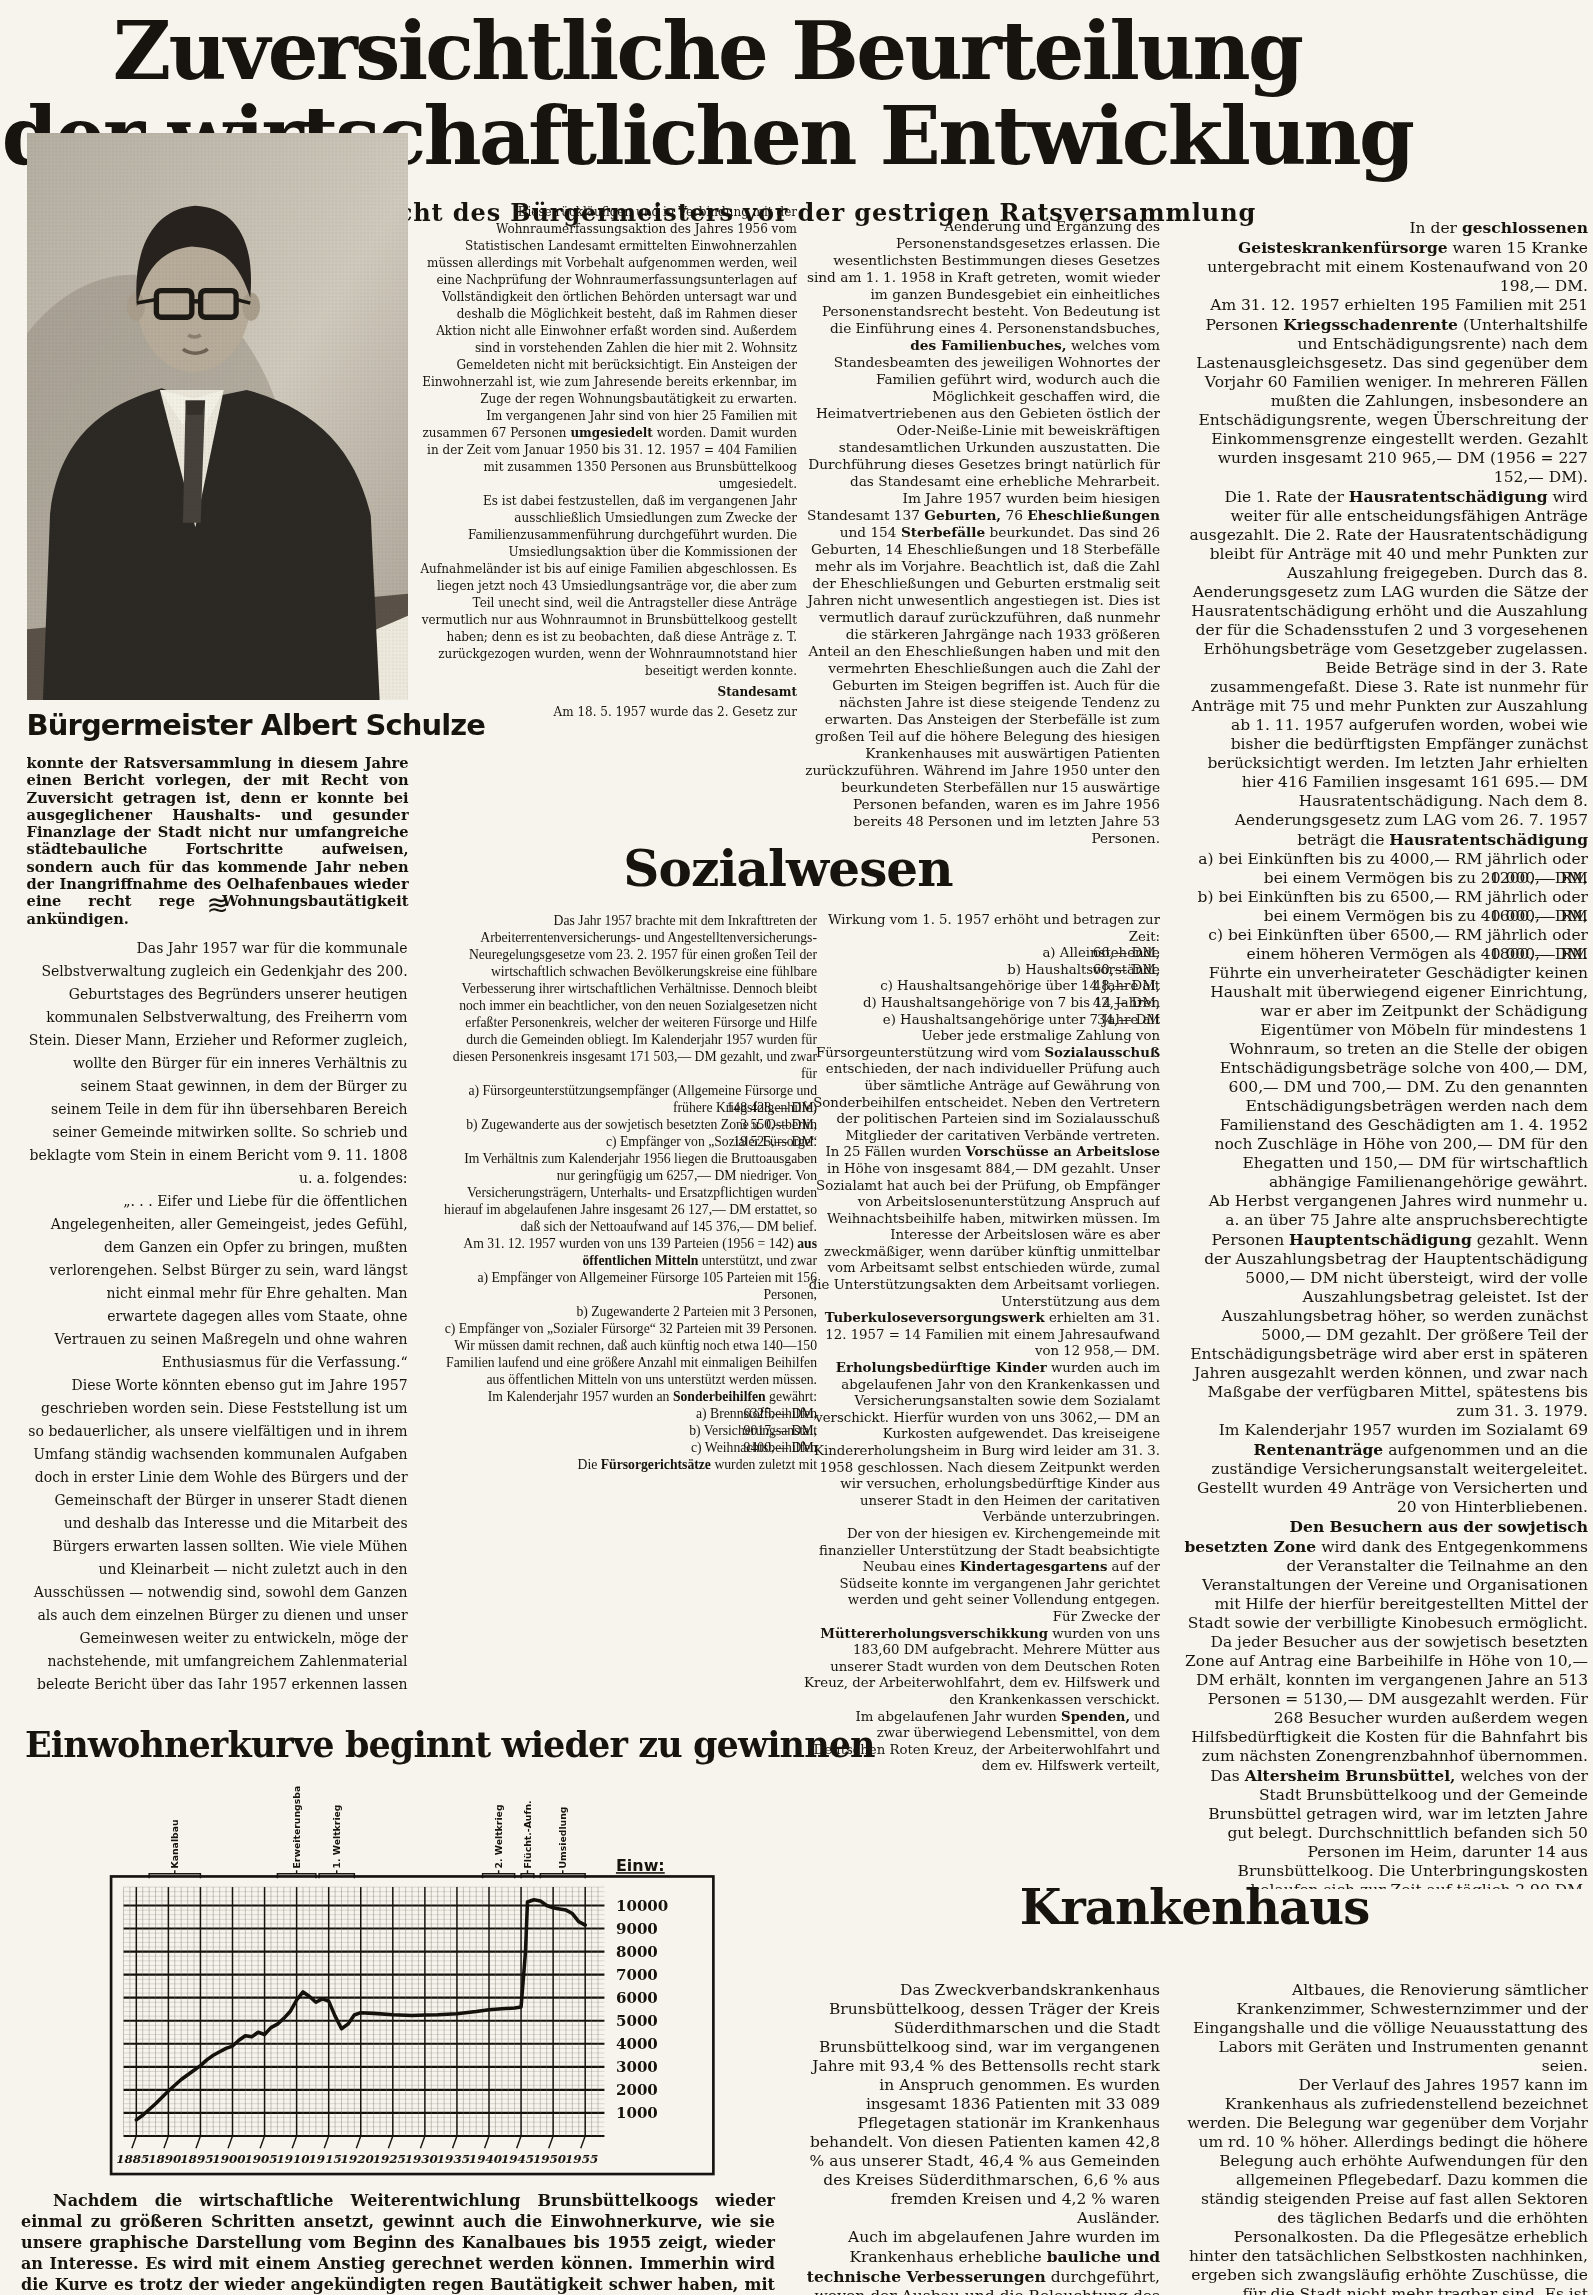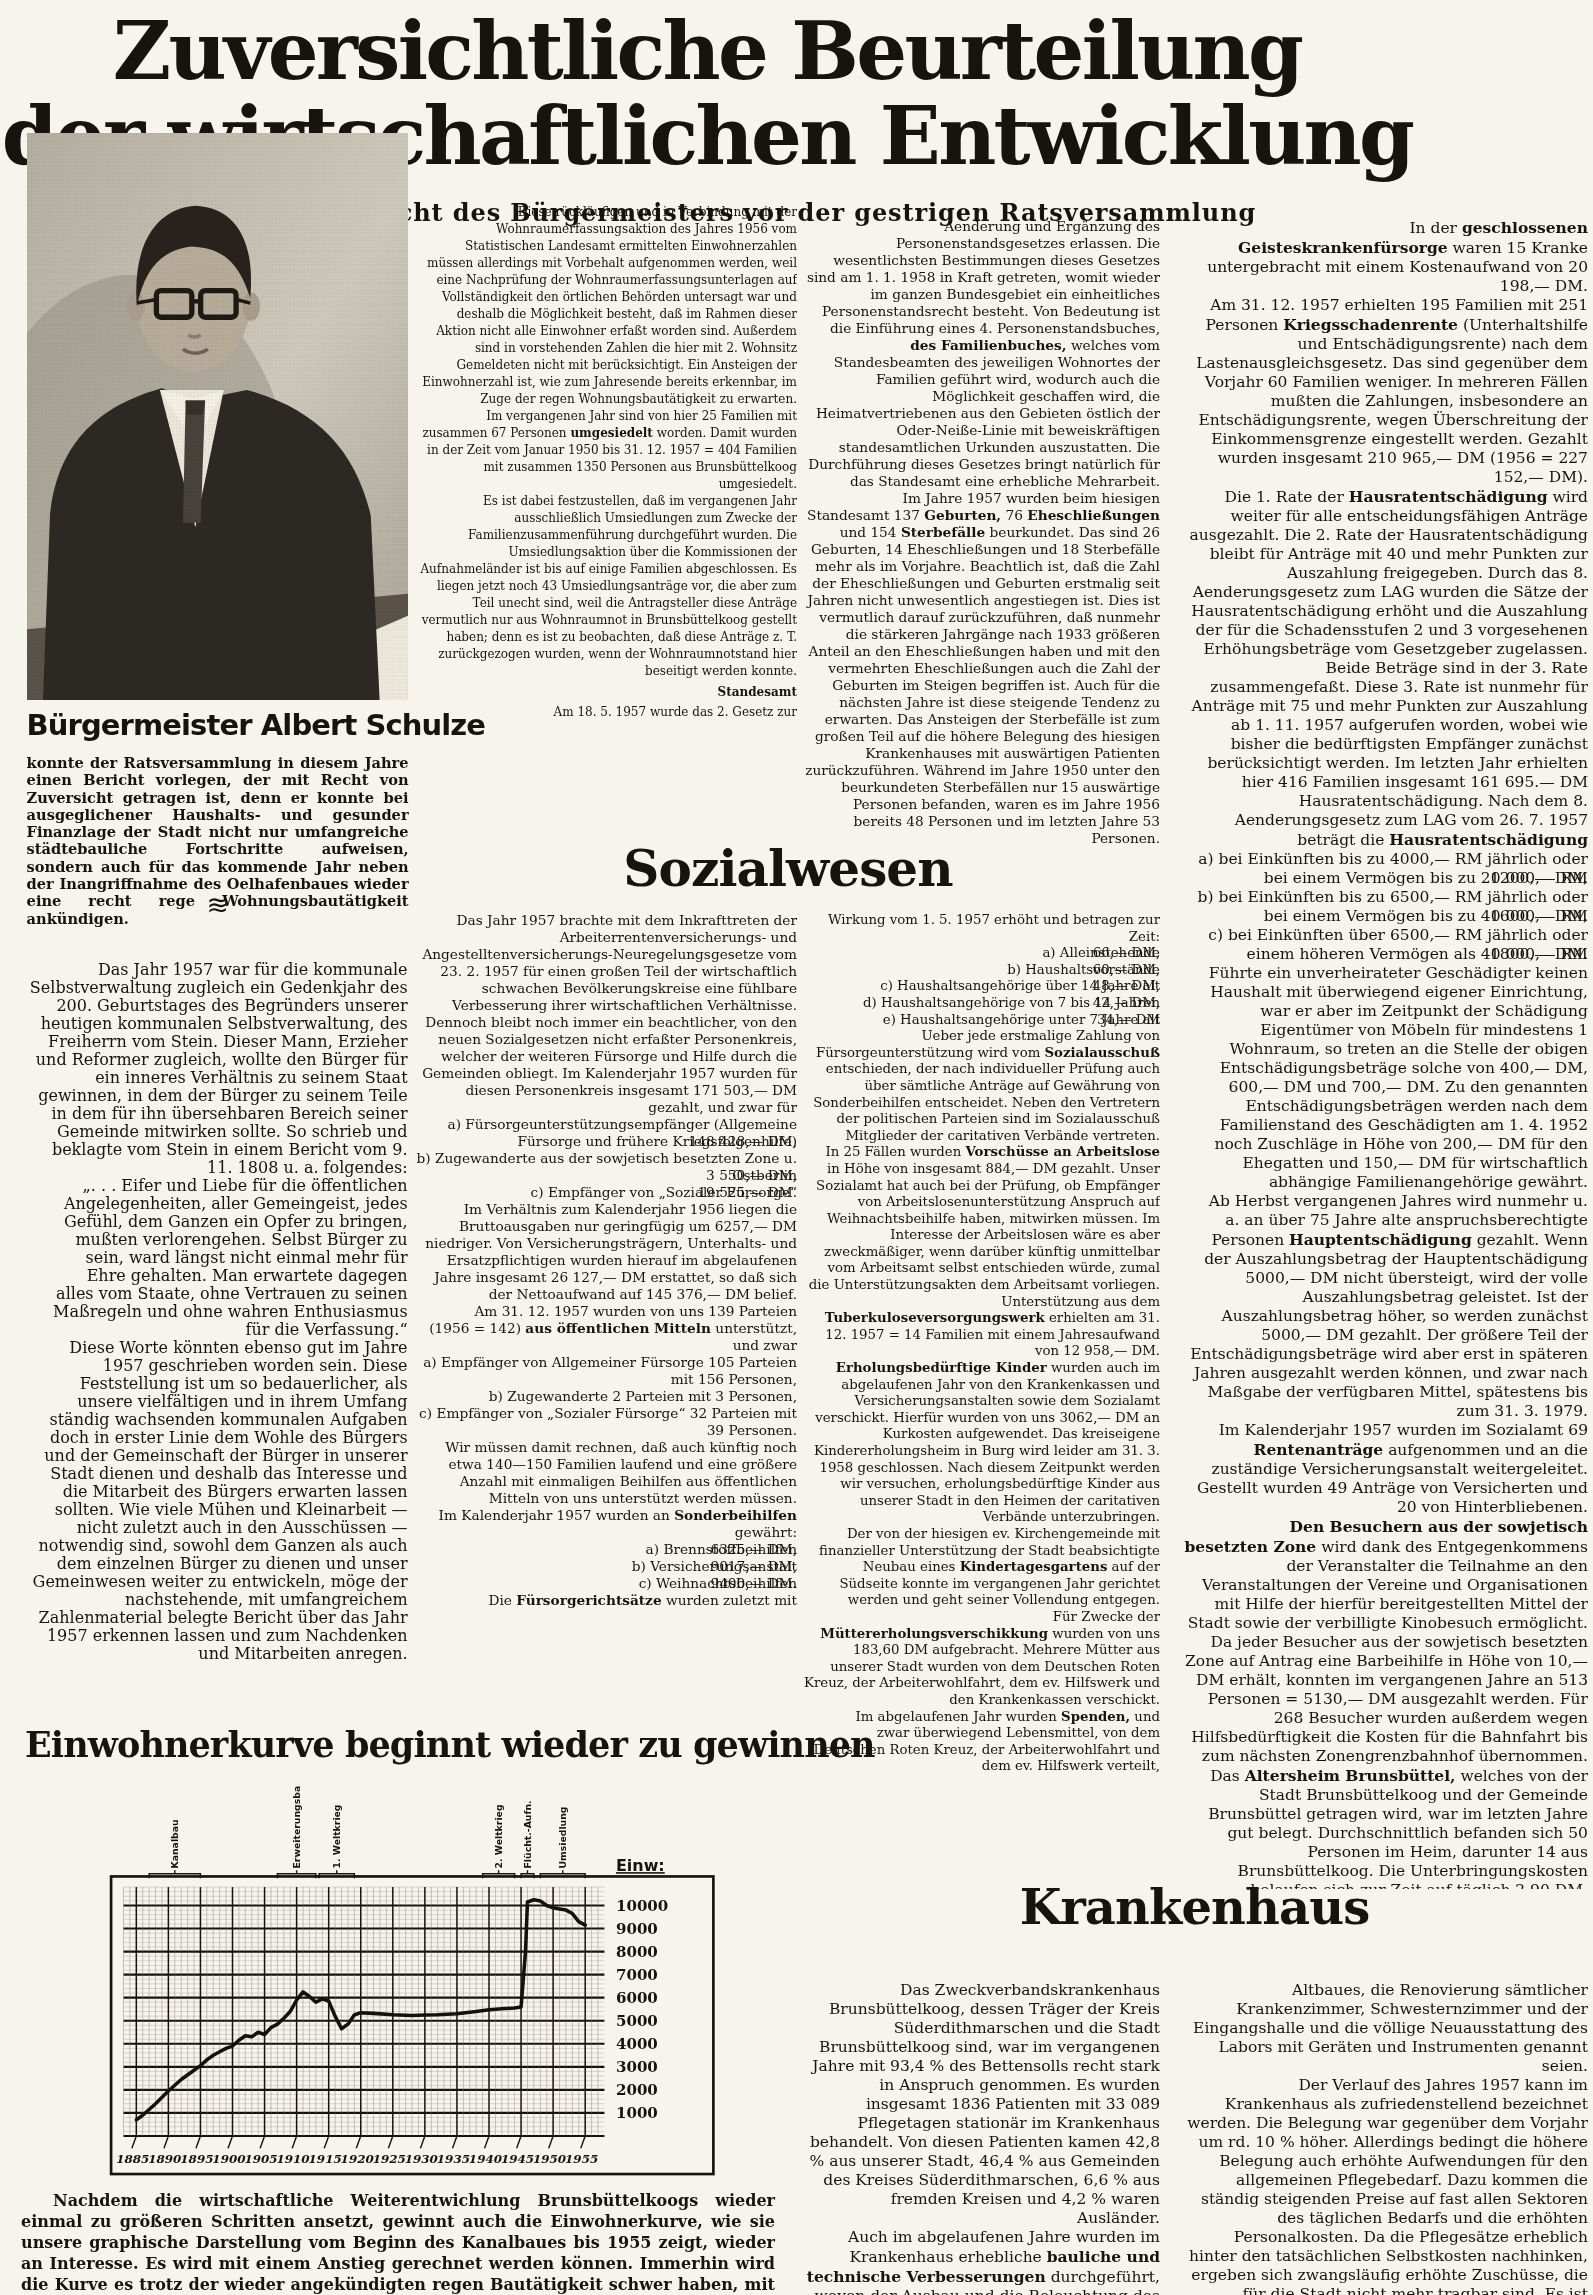--- a/index.html
+++ b/index.html
@@ -32,26 +32,26 @@
   .col{text-align:justify;overflow:hidden;hyphens:auto;-webkit-hyphens:auto;}
   .col p{margin:0;text-align:right;}
   .t-p{text-indent:1.5em;}
   .t-pn{text-indent:0;}
   .t-q{padding-left:1.6em;text-indent:0.8em;}
   .t-h{text-align:center;font-weight:700;text-indent:0;margin:4.4px 0 2.7px !important;}
   .t-li{position:relative;padding-left:1.5em;text-indent:-1.5em;}
   .t-li2{padding-left:1.5em;text-indent:-1.5em;}
   .t-lic{position:relative;padding-left:4.5em;text-indent:-2em;}
   .amt{position:absolute;right:0;bottom:0;text-indent:0;}
-  .c-intro{left:26.6px;top:937px;width:381px;height:752px;font-size:16px;line-height:18px;margin-top:24px;}
+  .c-intro{left:26.6px;top:937px;width:381px;height:752px;font-size:14px;line-height:23px;}
   .c2top{left:416px;top:204px;width:381px;height:625px;font-size:12px;line-height:17px;}
   .c3top{left:804px;top:218px;width:356px;height:625px;font-size:13.7px;line-height:17px;}
   .soz-title{left:416px;top:839px;width:744px;text-align:center;font-weight:700;font-size:50px;
     letter-spacing:-0.9px;}
-  .c2soz{left:416px;top:912px;width:381px;height:816px;font-size:13.7px;line-height:17px;}
+  .c2soz{left:436px;top:912px;width:381px;height:816px;font-size:13.7px;line-height:17px;font-family:Liberation Serif, serif;}
   .c3soz{left:804px;top:912px;width:356px;height:953px;font-size:13.3px;line-height:16.6px;}
   .c4{left:1184px;top:218px;width:404px;height:1671px;font-size:15.5px;line-height:19px;}
   .kurve-head{left:25px;top:1724px;width:761px;font-weight:700;font-size:35px;letter-spacing:-0.9px;
     white-space:nowrap;}
   .chart-wrap{left:104px;top:1786px;width:620px;height:397px;}
   .chart-wrap svg{display:block;width:100%;height:100%;}
   .chart-caption{left:21px;top:2190px;width:754px;font-weight:700;font-size:16px;line-height:21px;
     text-align:justify;text-indent:2em;}
   .kh-title{left:804px;top:1879px;width:781px;text-align:center;font-weight:700;font-size:48px;
     letter-spacing:-0.9px;}

